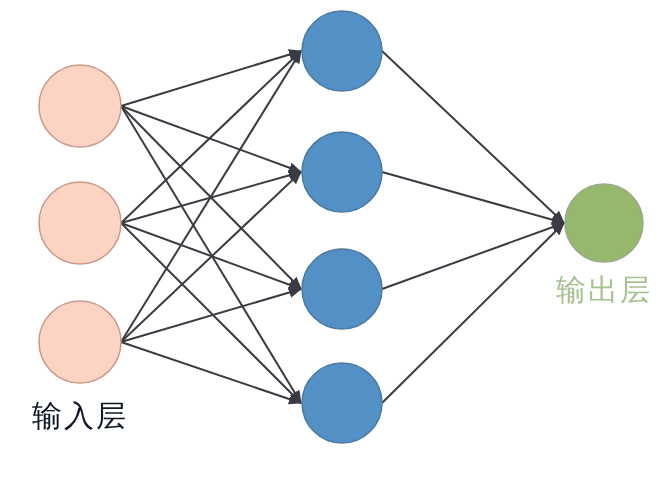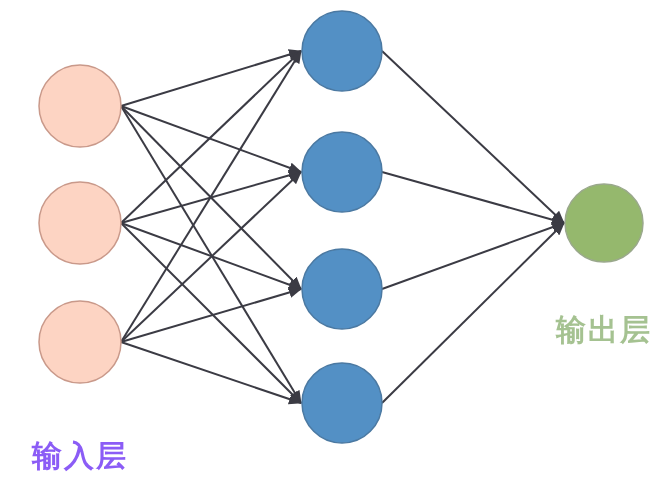--- a/index.html
+++ b/index.html
@@ -21,26 +21,25 @@
     top: 0;
     width: 665px;
     height: 500px;
     display: block;
   }
   .layer-label {
     position: absolute;
     width: 120px;
     text-align: center;
     font-size: 30px;
-    font-weight: 700;
+    font-weight: 400;
     letter-spacing: 2px;
     line-height: 34px;
     user-select: none;
     white-space: nowrap;
-    margin-top: 40px;
   }
   .label-input  { left: 20px;  top: 399px; }
   .label-hidden { left: 306px; top: 461px; }
   .label-output { left: 544px; top: 273px; }
 </style>
 </head>
 <body>
 
 <div class="stage" style="background: rgb(255, 255, 255);">
   <svg id="net-svg" viewBox="0 0 665 500" xmlns="http://www.w3.org/2000/svg">
@@ -72,15 +71,15 @@
         <circle cx="80" cy="223" r="41" fill="#fdd4c3" stroke="#c9998a" stroke-width="1.5"></circle>
         <circle cx="80" cy="342" r="41" fill="#fdd4c3" stroke="#c9998a" stroke-width="1.5"></circle>
         <circle cx="342" cy="51" r="40" fill="#5390c5" stroke="#4b79a2" stroke-width="1.5"></circle>
         <circle cx="342" cy="172" r="40" fill="#5390c5" stroke="#4b79a2" stroke-width="1.5"></circle>
         <circle cx="342" cy="289" r="40" fill="#5390c5" stroke="#4b79a2" stroke-width="1.5"></circle>
         <circle cx="342" cy="403" r="40" fill="#5390c5" stroke="#4b79a2" stroke-width="1.5"></circle>
         <circle cx="604" cy="223" r="39" fill="#95b86d" stroke="#9aa88c" stroke-width="1.5"></circle>
       </g>
   </svg>
 
-  <div class="layer-label label-input" style="color: #8b5cf6;">输入层</div>
+  <div class="layer-label label-input" style="color: #0f172a;">输入层</div>
   <div class="layer-label label-output" style="color: rgb(165, 194, 145);">输出层</div>
 </div>
 
 </body></html>

